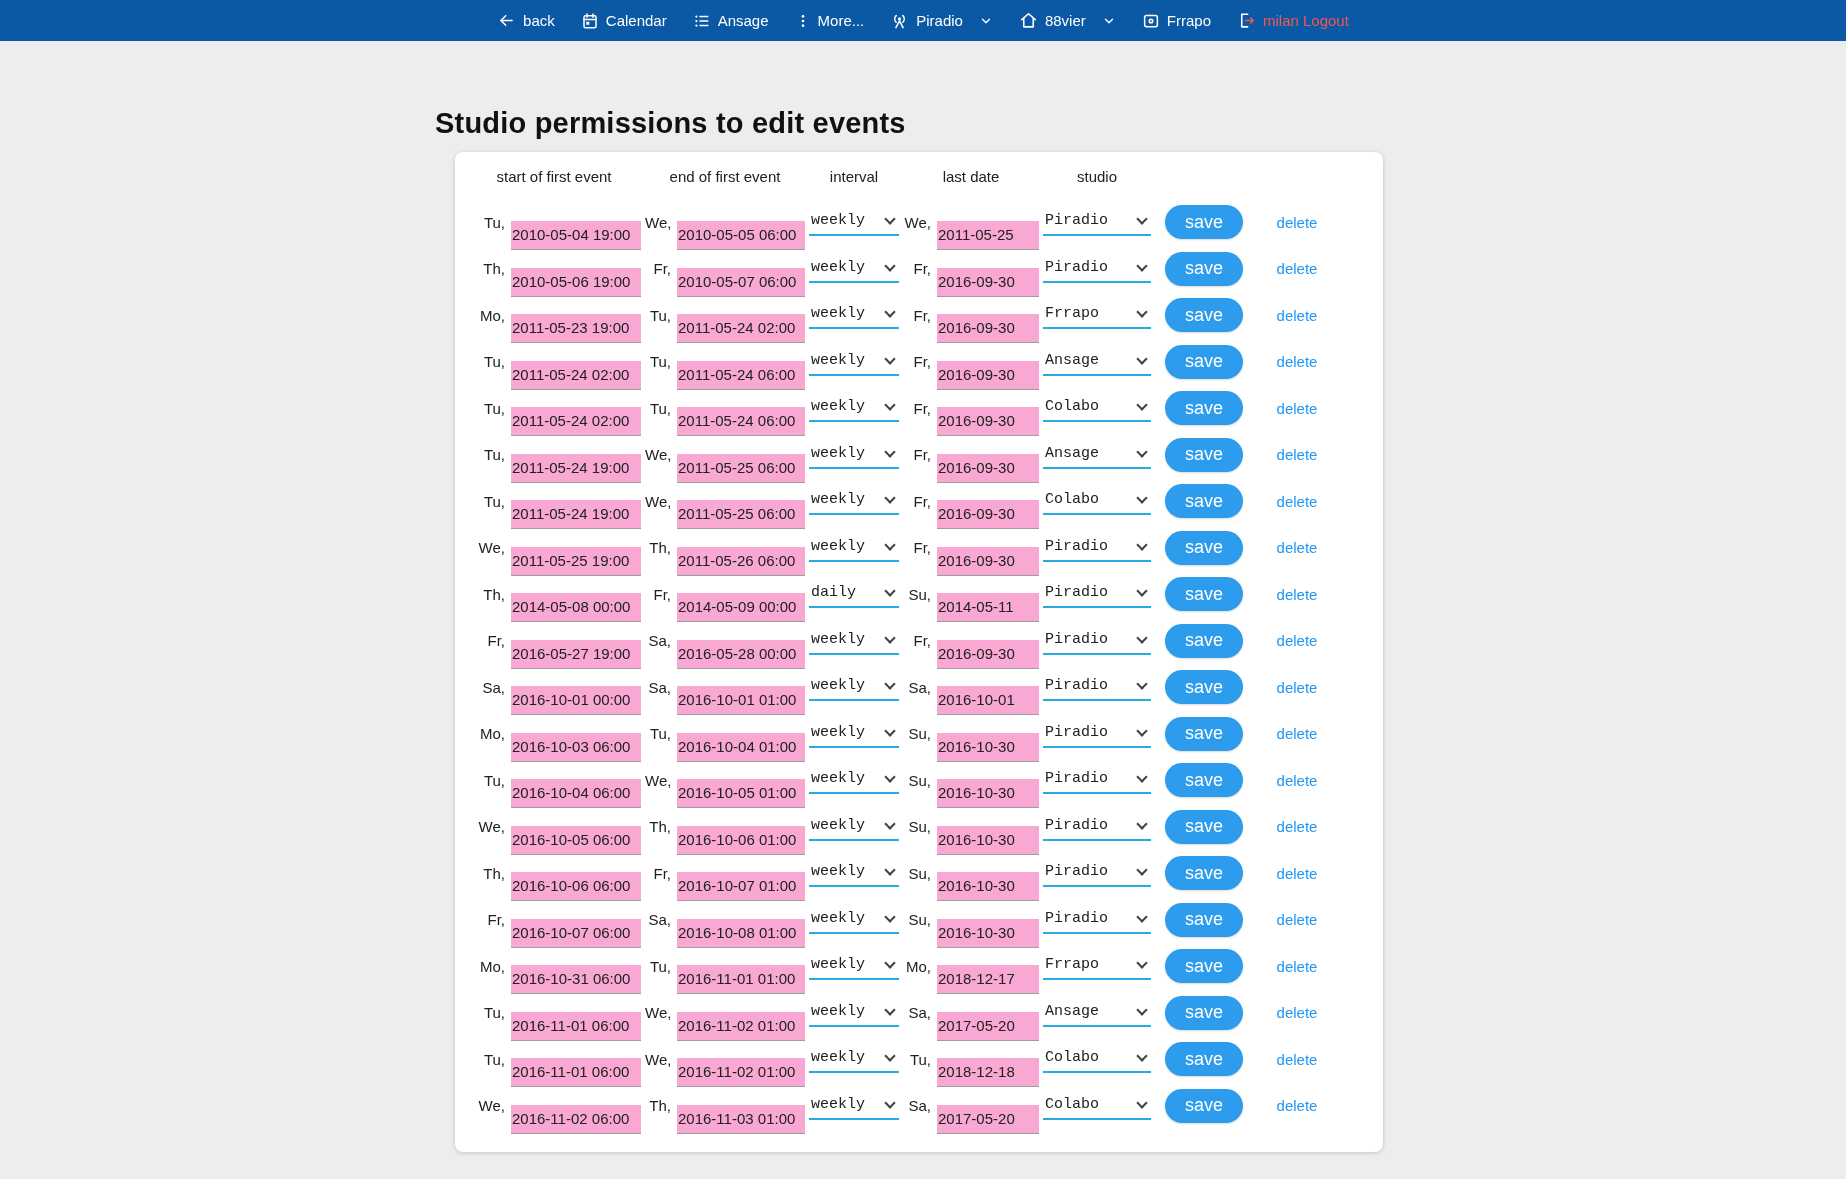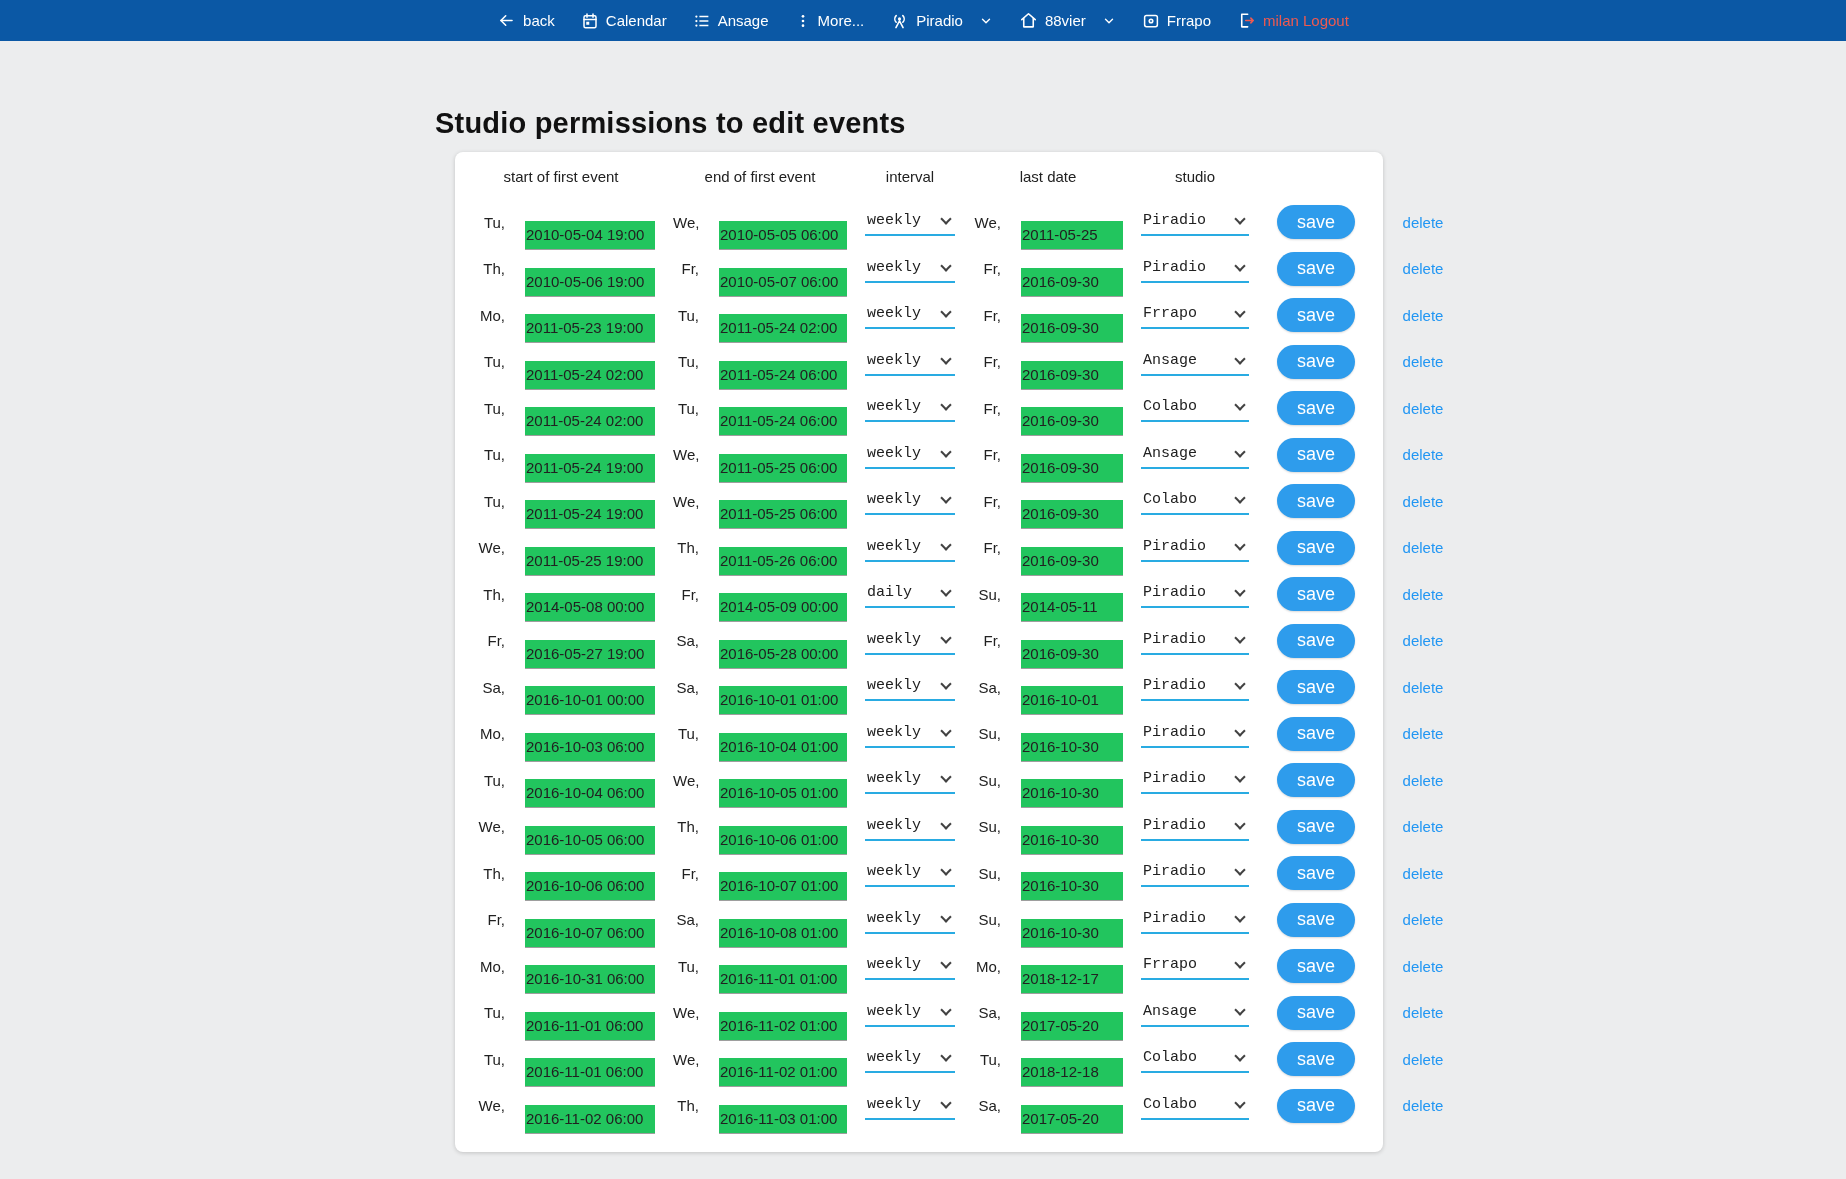--- a/index.html
+++ b/index.html
@@ -33,32 +33,32 @@
   
   .card {
     width: 928px; height: 1000px; margin: 11px 0 0 20px;
     background: #fff; border-radius: 8px;
     box-shadow: 0 1px 4px rgba(0,0,0,.18);
     padding: 6px 12px 40px;
   }
   .grid-cols {
     display: grid;
     grid-template-columns: 40px 130px 28px 128px 90px 30px 102px 108px 98px 80px;
-    column-gap: 18px;
+    column-gap: 4px;
     align-items: center;
   }
   .hdr { height: 36px; font-size: 15px; color: #212121; }
   .hdr span { text-align: center; }
   .h1 { grid-column: 1 / 3; } .h2 { grid-column: 3 / 5; } .h3 { grid-column: 5 / 6; }
   .h4 { grid-column: 6 / 8; } .h5 { grid-column: 8 / 9; }
   .row { height: 46.5px; }
   .day { font-size: 15px; text-align: right; padding-right: 2px; white-space: nowrap; }
   .txt {
     width: 100%; border: 0; border-bottom: 1px solid #9e9e9e;
-    background: #22c55e; font-family: "Liberation Sans", sans-serif;
+    background: #f9a8d4; font-family: "Liberation Sans", sans-serif;
     font-size: 15px; color: #212121; padding: 5px 1px 6px; margin-top: 27px;
   }
   .selwrap { position: relative; display: block; width: 100%; }
   .sel {
     width: 100%; appearance: none; -webkit-appearance: none; -moz-appearance: none;
     border: 0; border-bottom: 2px solid #29abe2; border-radius: 0;
     background: transparent; font-family: Liberation Mono, monospace;
     font-size: 15px; color: #212121; padding: 4px 18px 5px 2px; cursor: pointer;
   }
   .chev {

